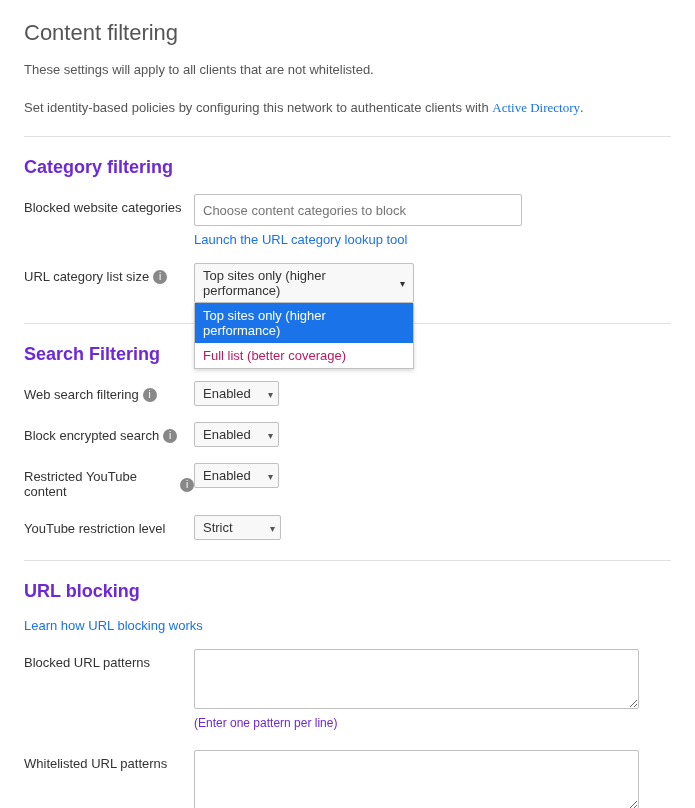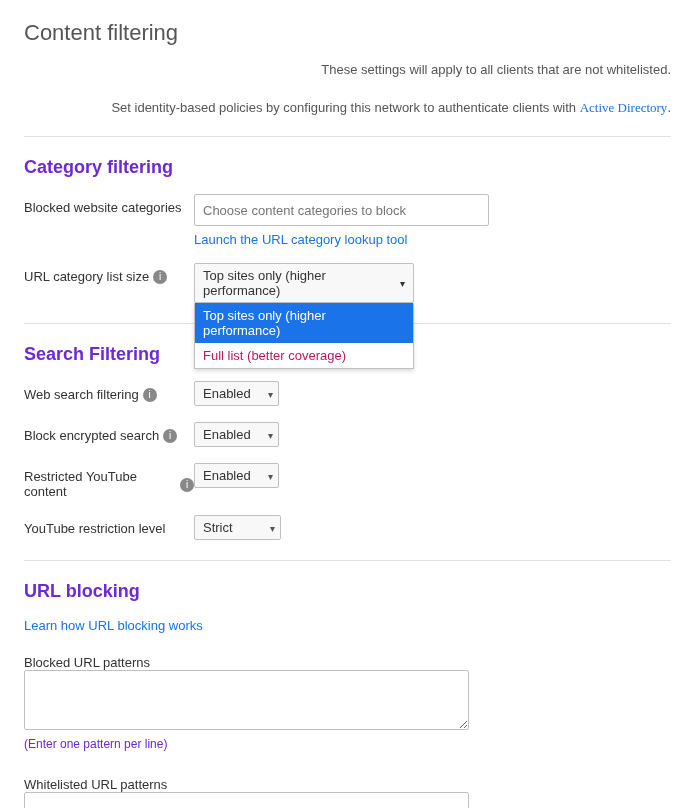--- a/index.html
+++ b/index.html
@@ -16,21 +16,20 @@
       font-size: 22px;
       font-weight: normal;
       color: #555;
       margin-bottom: 16px;
     }
 
     .intro-text {
       font-size: 13px;
       color: #555;
       margin-bottom: 8px;
-      text-align: right;
     }
 
     .intro-text a, .link {
       color: #1a73e8;
       text-decoration: none;
       font-family: Liberation Serif, serif;
     }
 
     .section-divider {
       border: none;
@@ -75,21 +74,21 @@
       cursor: pointer;
       flex-shrink: 0;
       margin-top: 1px;
     }
 
     .form-control-area {
       flex: 1;
     }
 
     .category-input {
-      width: 295px;
+      width: 328px;
       height: 32px;
       border: 1px solid #c0c0c0;
       border-radius: 2px;
       padding: 0 8px;
       font-size: 13px;
       color: #14532d;
       background: #fff;
       outline: none;
     }
 
@@ -195,21 +194,20 @@
     }
 
     .textarea-hint {
       font-size: 12px;
       color: #6d28d9;
       margin-top: 4px;
     }
 
     .url-blocking-section .form-row {
       margin-bottom: 20px;
-      flex-direction: column;
     }
 
     
     .category-section { margin-bottom: 4px; }
     .search-section { margin-bottom: 4px; }
     .url-blocking-section { margin-bottom: 4px; }
   </style>
 </head>
 <body>
 

